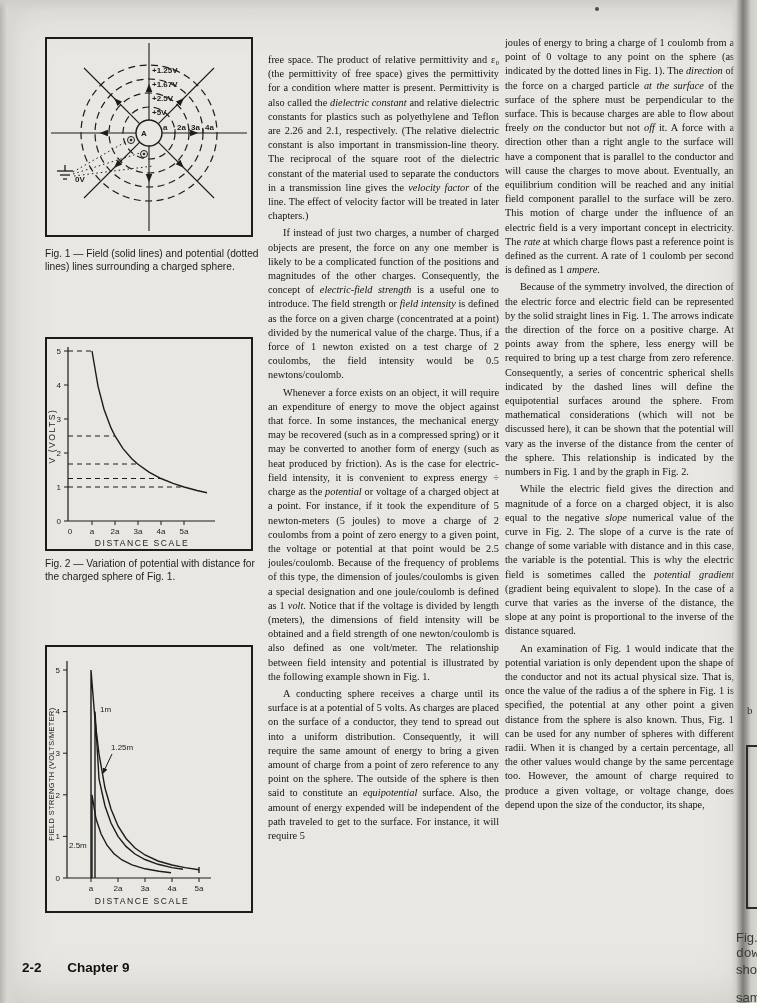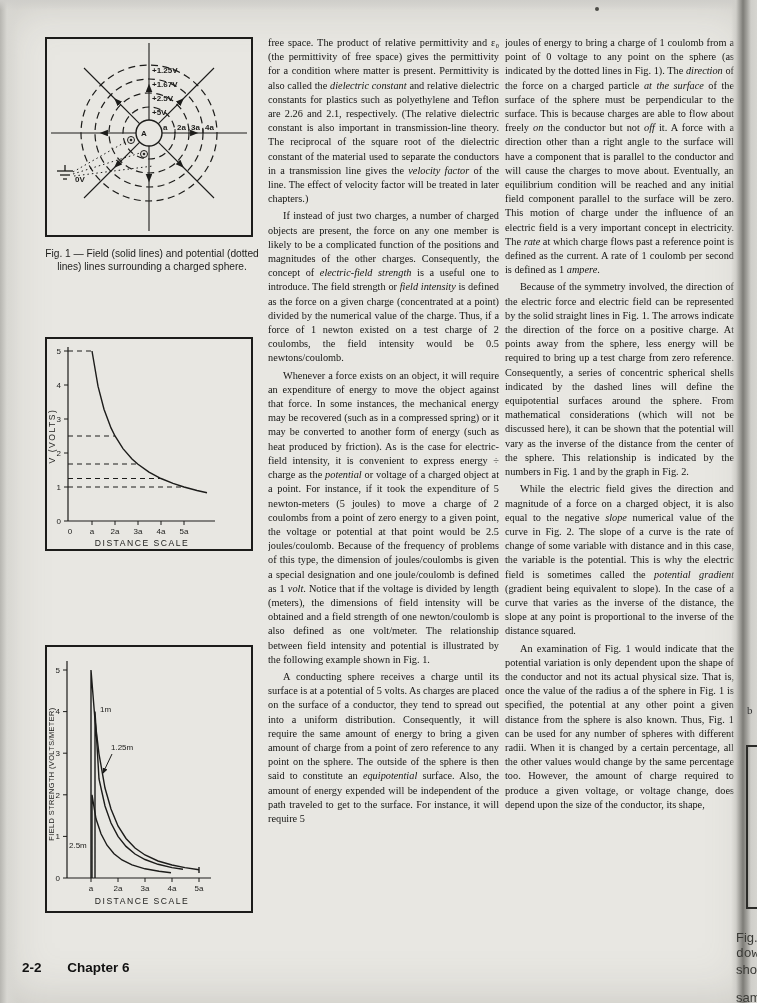--- a/index.html
+++ b/index.html
@@ -11,25 +11,25 @@
   .edge-top{position:absolute;left:0;top:0;width:100%;height:10px;
         background:linear-gradient(180deg,#cfceca 0,rgba(232,231,226,0) 10px);}
   .speck{position:absolute;left:595px;top:7px;width:4px;height:4px;border-radius:50%;background:#4c4c47;}
 
   .figbox{position:absolute;left:45px;width:208px;border:2px solid #1c1c1a;box-sizing:border-box;}
   #figbox1{top:37px;height:200px;}
   #figbox2{top:337px;height:214px;}
   #figbox3{top:645px;height:268px;}
   .figcap{position:absolute;left:45px;width:214px;font-family:"Liberation Sans",sans-serif;
         font-size:10.2px;line-height:13px;color:#1e1e1c;}
-  #figcap1{top:247px;text-align:center;} #figcap2{top:557px;} #figcap3{top:920px;}
+  #figcap1{top:247px;} #figcap2{top:557px;} #figcap3{top:920px;}
 
   .col{position:absolute;top:36px;width:231px;height:928px;overflow:hidden;text-align:justify;
        font-size:10.3px;line-height:14.2px;letter-spacing:0;color:#141412;}
-  #col1{left:268px;} #col2{left:505px;width:229px;}
+  #col1{left:268px;margin-top:17px;} #col2{left:505px;width:229px;}
   .col p{margin:0 0 3px 0;text-indent:15px;}
   .col p.flush{text-indent:0;}
 
   .footer{position:absolute;top:960px;left:22px;font-family:"Liberation Sans",sans-serif;
         font-weight:bold;font-size:13.5px;color:#111;}
   .footer .num{margin-right:22px;}
 
   .spine{position:absolute;top:0;right:0;width:26px;height:100%;
         background:linear-gradient(90deg,rgba(232,231,226,0) 0,#cfcec9 5px,#7d7c77 12px,#a3a29d 16px,#cfcec9 20px,#d6d5d0 26px);}
   .np-frag{position:absolute;font-family:"Liberation Sans",sans-serif;font-size:13px;color:#3a3a36;line-height:16px;}
@@ -161,20 +161,21 @@
         <line x1="21" y1="12" x2="45" y2="12"></line>
         <line x1="21" y1="97" x2="68" y2="97"></line>
         <line x1="21" y1="125" x2="91" y2="125"></line>
         <line x1="21" y1="139.5" x2="114" y2="139.5"></line>
         <line x1="21" y1="148" x2="137" y2="148"></line>
       </g>
 
       <polyline fill="none" stroke="#1c1c1a" stroke-width="1.4" points="45,12 51,47.2 57,70.3 64,88.9 68,97 76,109.6 85,119.9 91,125.3 102,133.1 114,139.5 126,144.4 137,148 150,151.5 160,153.7"></polyline>
     </svg>
   </div>
+  <div class="figcap" id="figcap2">Fig. 2 — Variation of potential with distance for the charged sphere of Fig. 1.</div>
 
   <div class="figbox" id="figbox3">
     <svg width="204" height="264" viewBox="0 0 204 264">
       <defs>
         <marker id="arr2" orient="auto" markerWidth="7" markerHeight="6" refX="5" refY="2.5">
           <path d="M0,0 L6,2.5 L0,5 Z" fill="#1c1c1a"></path>
         </marker>
       </defs>
       <g stroke="#1c1c1a" stroke-width="1.2" fill="none">
         <line x1="20" y1="14" x2="20" y2="231"></line>
@@ -230,21 +231,21 @@
   </div>
   <div class="col" id="col2">
     <p class="flush"><span>joules of energy to bring a charge of 1 coulomb from a point of 0 voltage to any point on the sphere (as indicated by the dotted lines in Fig. 1). The </span><i>direction</i><span> of the force on a charged particle </span><i>at the surface</i><span> of the surface of the sphere must be perpendicular to the surface. This is because charges are able to flow about freely </span><i>on</i><span> the conductor but not </span><i>off</i><span> it. A force with a direction other than a right angle to the surface will have a component that is parallel to the conductor and will cause the charges to move about. Eventually, an equilibrium condition will be reached and any initial field component parallel to the surface will be zero. This motion of charge under the influence of an electric field is a very important concept in electricity. The </span><i>rate</i><span> at which charge flows past a reference point is defined as the current. A rate of 1 coulomb per second is defined as 1 </span><i>ampere</i><span>.</span></p>
     <p><span>Because of the symmetry involved, the direction of the electric force and electric field can be represented by the solid straight lines in Fig. 1. The arrows indicate the direction of the force on a positive charge. At points away from the sphere, less energy will be required to bring up a test charge from zero reference. Consequently, a series of concentric spherical shells indicated by the dashed lines will define the equipotential surfaces around the sphere. From mathematical considerations (which will not be discussed here), it can be shown that the potential will vary as the inverse of the distance from the center of the sphere. This relationship is indicated by the numbers in Fig. 1 and by the graph in Fig. 2.</span></p>
     <p><span>While the electric field gives the direction and magnitude of a force on a charged object, it is also equal to the negative </span><i>slope</i><span> numerical value of the curve in Fig. 2. The slope of a curve is the rate of change of some variable with distance and in this case, the variable is the potential. This is why the electric field is sometimes called the </span><i>potential gradient</i><span> (gradient being equivalent to slope). In the case of a curve that varies as the inverse of the distance, the slope at any point is proportional to the inverse of the distance squared.</span></p>
     <p><span>An examination of Fig. 1 would indicate that the potential variation is only dependent upon the shape of the conductor and not its actual physical size. That is, once the value of the radius a of the sphere in Fig. 1 is specified, the potential at any other point a given distance from the sphere is also known. Thus, Fig. 1 can be used for any number of spheres with different radii. When it is changed by a certain percentage, all the other values would change by the same percentage too. However, the amount of charge required to produce a given voltage, or voltage change, does depend upon the size of the conductor, its shape,</span></p>
   </div>
 
   <div class="footer">
     <span class="num">2-2</span>
-    <span>Chapter 6</span>
+    <span>Chapter 9</span>
   </div>
 
   <div class="spine"></div>
   <div class="np-box"></div>
   <div class="np-frag" id="np-b">b</div>
   <div class="np-frag" id="np-fig">Fig.</div>
   <div class="np-frag" id="np-dow">dow</div>
   <div class="np-frag" id="np-surf">shown</div>
   <div class="np-frag" id="np-sam">sam</div>
 </div>

